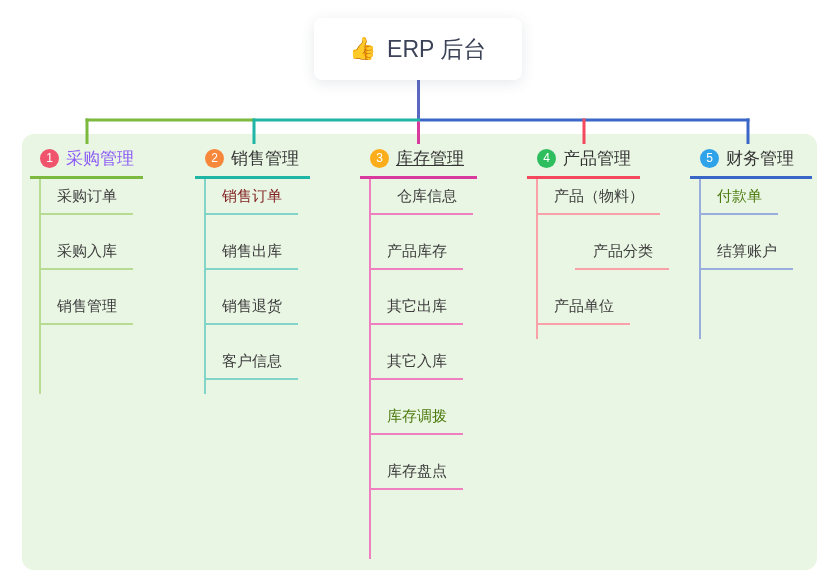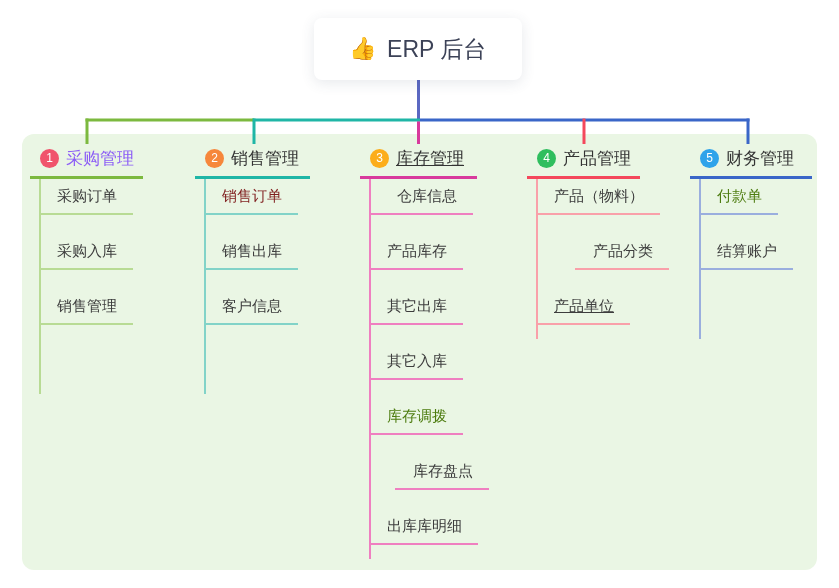--- a/index.html
+++ b/index.html
@@ -87,51 +87,51 @@
 
 <div class="branch b2">
   <div class="branch-header" style="border-bottom-color: rgb(31, 182, 166);">
     <span class="badge" style="background-color: rgb(246, 135, 59);">2</span>
     <span class="branch-title" style="color: rgb(51, 51, 51);">销售管理</span>
   </div>
   <div class="spine" style="background-color: rgb(130, 211, 200);"></div>
   <div class="items">
     <div class="item" style="border-bottom-color: rgb(130, 211, 200); color: #7f1d1d;">销售订单</div>
     <div class="item" style="border-bottom-color: rgb(130, 211, 200); color: rgb(61, 61, 61);">销售出库</div>
+    <div class="item" style="border-bottom-color: rgb(130, 211, 200); color: rgb(61, 61, 61);">销售退货</div>
     <div class="item" style="border-bottom-color: rgb(130, 211, 200); color: rgb(61, 61, 61);">客户信息</div>
   </div>
 </div>
 
 <div class="branch b3">
   <div class="branch-header" style="border-bottom-color: rgb(216, 58, 157);">
     <span class="badge" style="background-color: rgb(252, 173, 26);">3</span>
     <span class="branch-title" style="color: rgb(51, 51, 51); text-decoration: underline;">库存管理</span>
   </div>
   <div class="spine" style="background-color: rgb(239, 127, 192);"></div>
   <div class="items">
     <div class="item" style="border-bottom-color: rgb(239, 127, 192); color: rgb(61, 61, 61); padding-left: 28px;">仓库信息</div>
     <div class="item" style="border-bottom-color: rgb(239, 127, 192); color: rgb(61, 61, 61);">产品库存</div>
     <div class="item" style="border-bottom-color: rgb(239, 127, 192); color: rgb(61, 61, 61);">其它出库</div>
     <div class="item" style="border-bottom-color: rgb(239, 127, 192); color: rgb(61, 61, 61);">其它入库</div>
     <div class="item" style="border-bottom-color: rgb(239, 127, 192); color: #4d7c0f;">库存调拨</div>
-    <div class="item" style="border-bottom-color: rgb(239, 127, 192); color: rgb(61, 61, 61); margin-left: 26px;">库存盘点</div>
-    <div class="item" style="border-bottom-color: rgb(239, 127, 192); color: rgb(61, 61, 61);">出库库明细</div>
+    <div class="item" style="border-bottom-color: rgb(239, 127, 192); color: rgb(61, 61, 61);">库存盘点</div>
   </div>
 </div>
 
 <div class="branch b4">
   <div class="branch-header" style="border-bottom-color: rgb(244, 72, 92);">
     <span class="badge" style="background-color: rgb(47, 190, 94);">4</span>
     <span class="branch-title" style="color: rgb(51, 51, 51);">产品管理</span>
   </div>
   <div class="spine" style="background-color: rgb(249, 160, 169);"></div>
   <div class="items">
     <div class="item" style="border-bottom-color: rgb(249, 160, 169); color: rgb(61, 61, 61);">产品（物料）</div>
     <div class="item" style="border-bottom-color: rgb(249, 160, 169); color: rgb(61, 61, 61); margin-left: 39px;">产品分类</div>
-    <div class="item" style="border-bottom-color: rgb(249, 160, 169); color: rgb(61, 61, 61); text-decoration: underline;">产品单位</div>
+    <div class="item" style="border-bottom-color: rgb(249, 160, 169); color: rgb(61, 61, 61);">产品单位</div>
   </div>
 </div>
 
 <div class="branch b5">
   <div class="branch-header" style="border-bottom-color: rgb(58, 102, 200);">
     <span class="badge" style="background-color: rgb(47, 163, 234);">5</span>
     <span class="branch-title" style="color: rgb(51, 51, 51);">财务管理</span>
   </div>
   <div class="spine" style="background-color: rgb(154, 174, 222);"></div>
   <div class="items">

